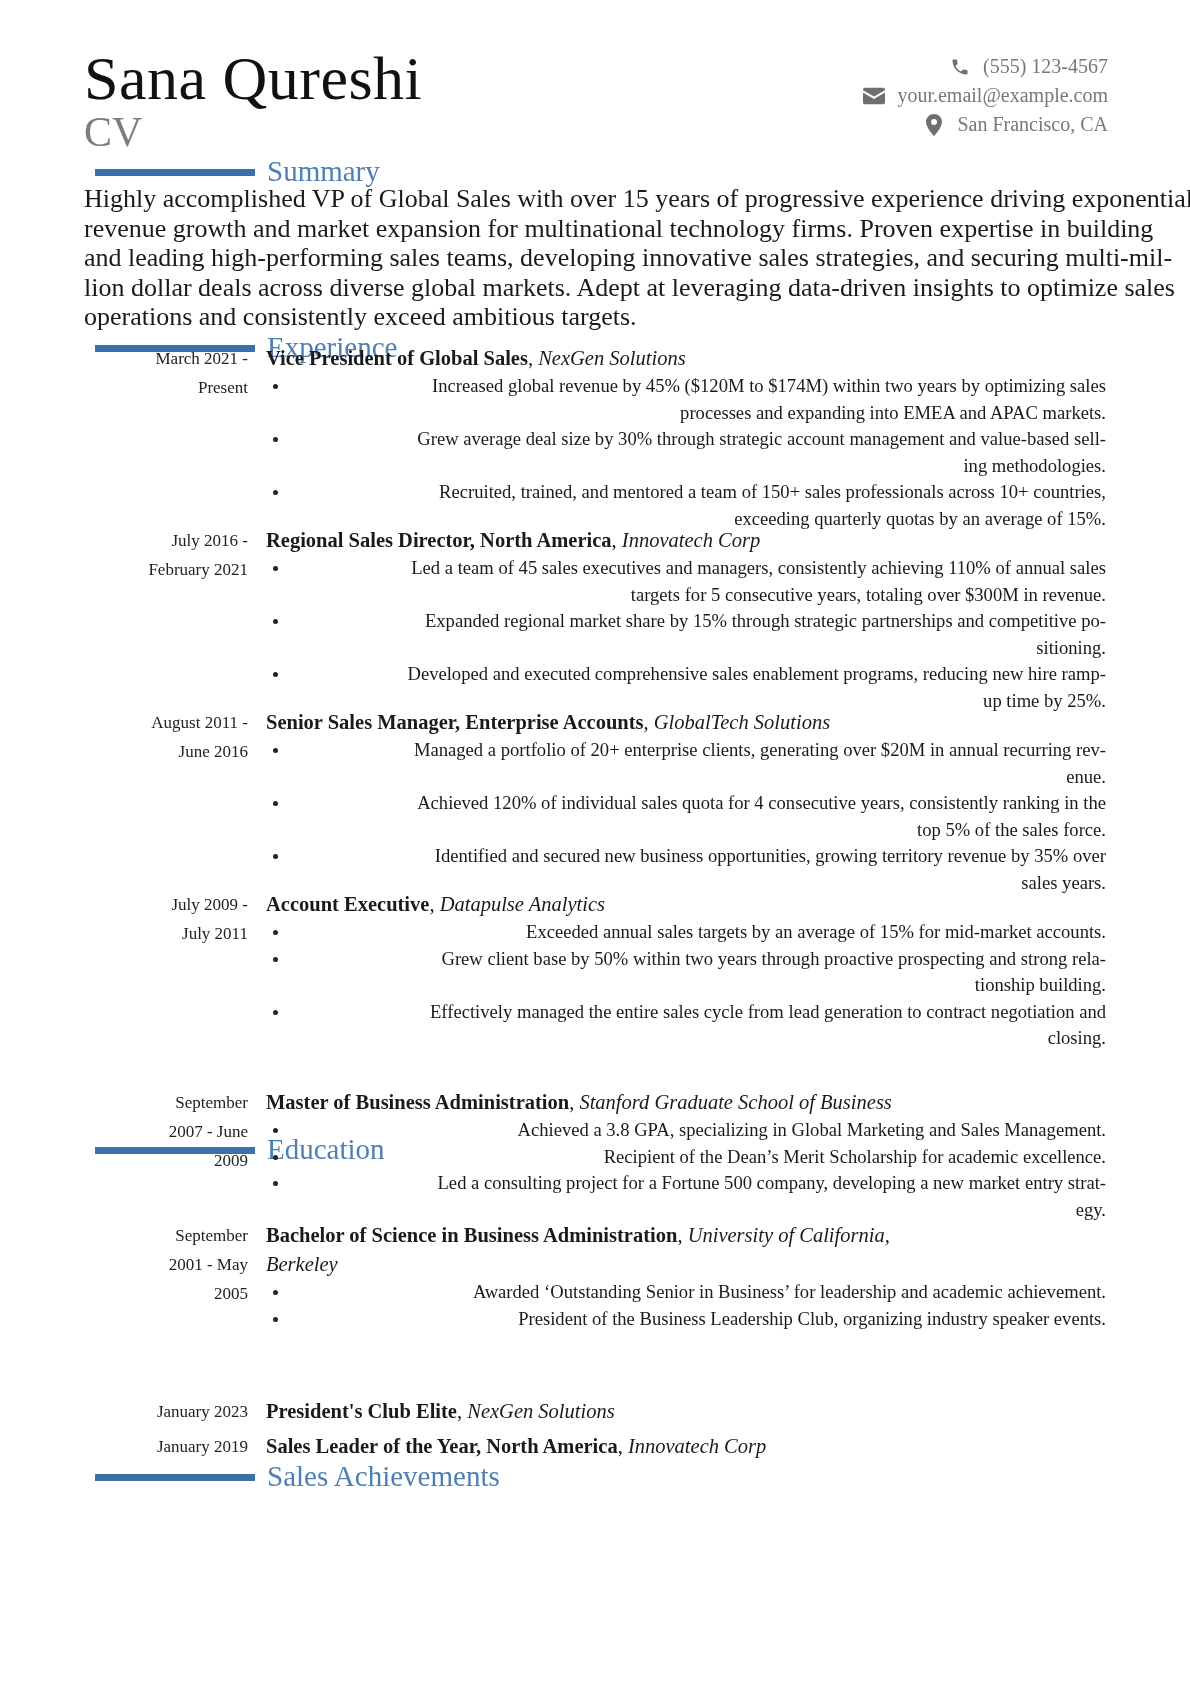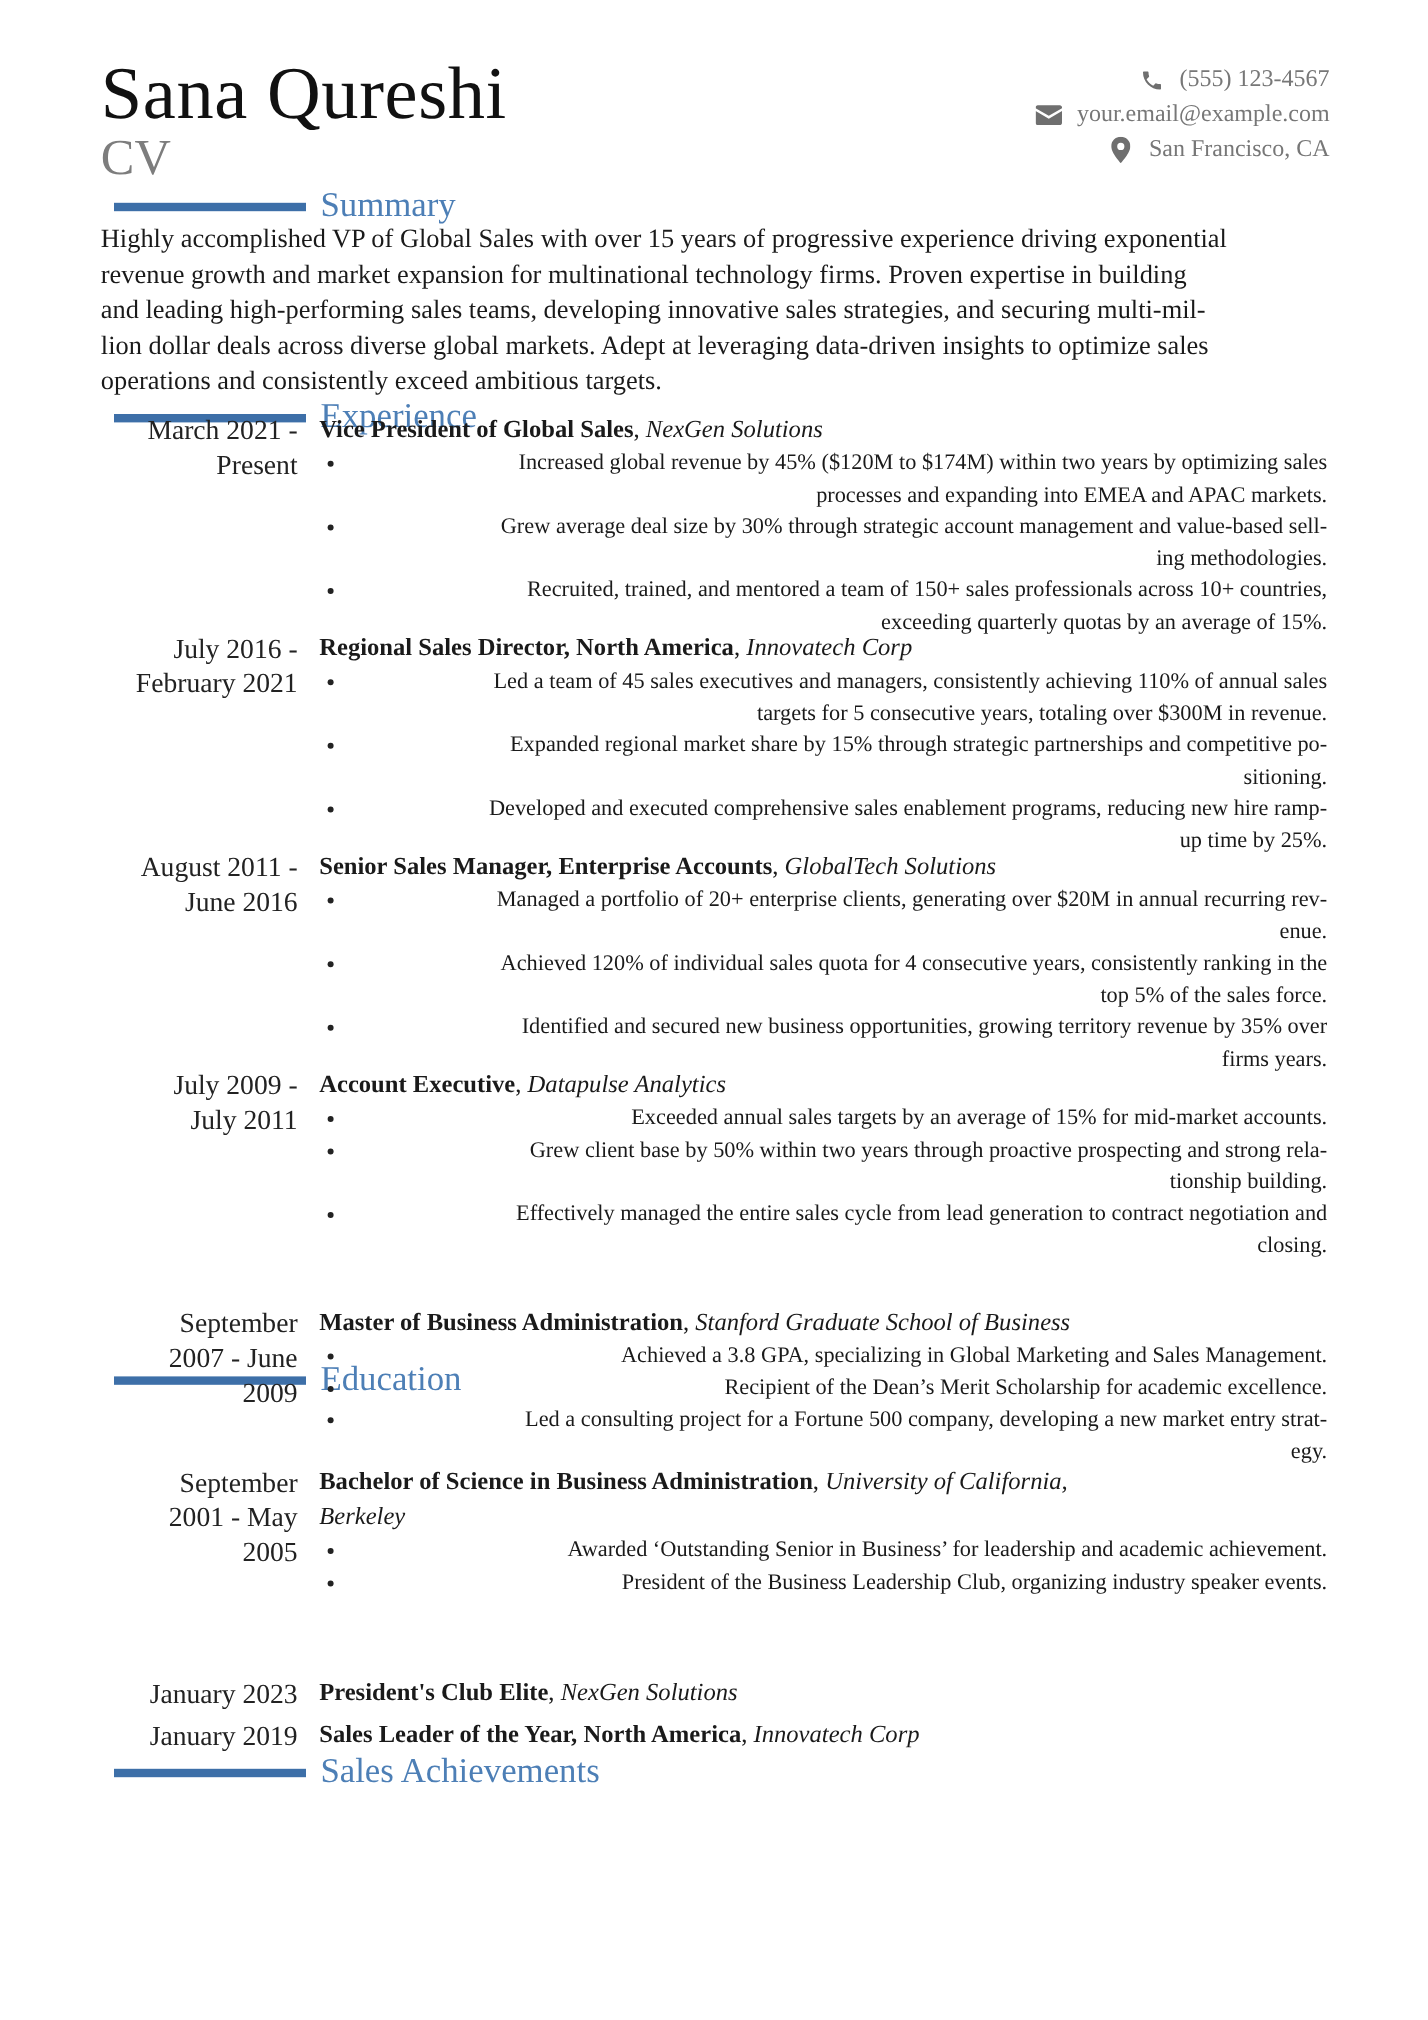--- a/index.html
+++ b/index.html
@@ -36,29 +36,29 @@
   }
   .section-head .title {
     position: absolute; left: 172px; top: -2px;
     font-family: "Liberation Serif", serif; font-size: 29px; line-height: 34px; color: #4d7fb6;
     white-space: nowrap;
   }
 
   
   .summary {
     position: absolute; left: 84px; top: 184px; width: 1030px;
-    font-family: "Liberation Serif", serif; font-size: 22px; line-height: 29.5px; color: #1a1a1a;
+    font-family: "Liberation Serif", serif; font-size: 26px; line-height: 29.5px; color: #1a1a1a;
   }
   .line { white-space: nowrap; display: block; }
 
   
   .entry { position: absolute; left: 0; width: 1190px; }
   .entry .date {
     position: absolute; left: 90px; width: 158px; text-align: right;
-    font-family: "Liberation Serif", serif; font-size: 23px; line-height: 29px; color: #222;
+    font-family: "Liberation Serif", serif; font-size: 17px; line-height: 29px; color: #222;
   }
   .entry .body { position: absolute; left: 266px; width: 840px; font-family: "Liberation Serif", serif; color: #1a1a1a; }
   .entry .heading { font-size: 20.5px; line-height: 29px; white-space: nowrap; }
   .entry .heading .role { font-weight: bold; }
   .entry .heading .org { font-style: italic; }
   .bullets { margin: 0; padding: 0; list-style: none; text-align: right; }
   .bullets li { position: relative; padding-left: 26px; font-size: 18.6px; line-height: 26.5px; }
   .bullets li::before {
     content: ""; position: absolute; left: 7px; top: 11px; width: 5px; height: 5px; border-radius: 50%; background: #222;
   }
@@ -173,21 +173,21 @@
             <li>
               <span class="line">Managed a portfolio of 20+ enterprise clients, generating over $20M in annual recurring rev-</span>
               <span class="line">enue.</span>
             </li>
             <li>
               <span class="line">Achieved 120% of individual sales quota for 4 consecutive years, consistently ranking in the</span>
               <span class="line">top 5% of the sales force.</span>
             </li>
             <li>
               <span class="line">Identified and secured new business opportunities, growing territory revenue by 35% over</span>
-              <span class="line">firms years.</span>
+              <span class="line">sales years.</span>
             </li>
           </ul>
         </div>
       </div>
       <div class="entry" style="top: 890px;">
         <div class="date">
           <span class="line">July 2009 -</span>
           <span class="line">July 2011</span>
         </div>
         <div class="body">

